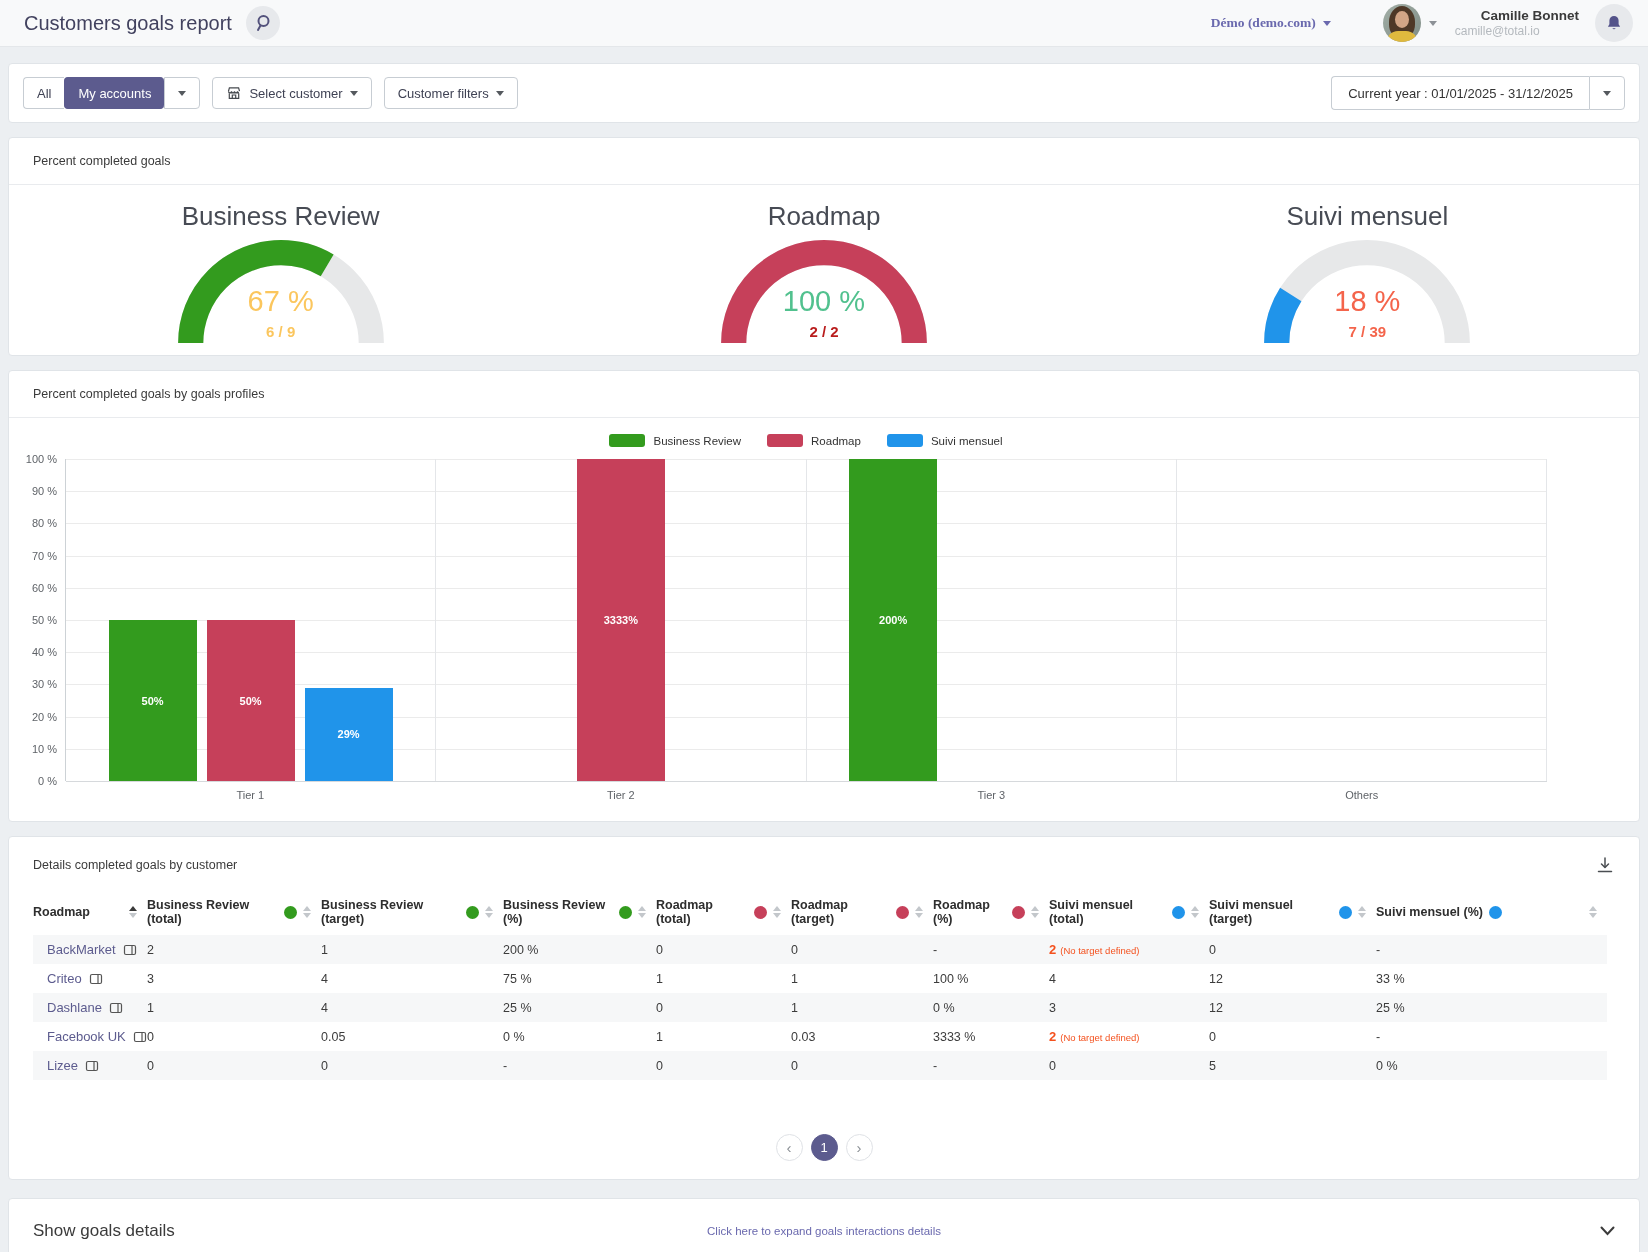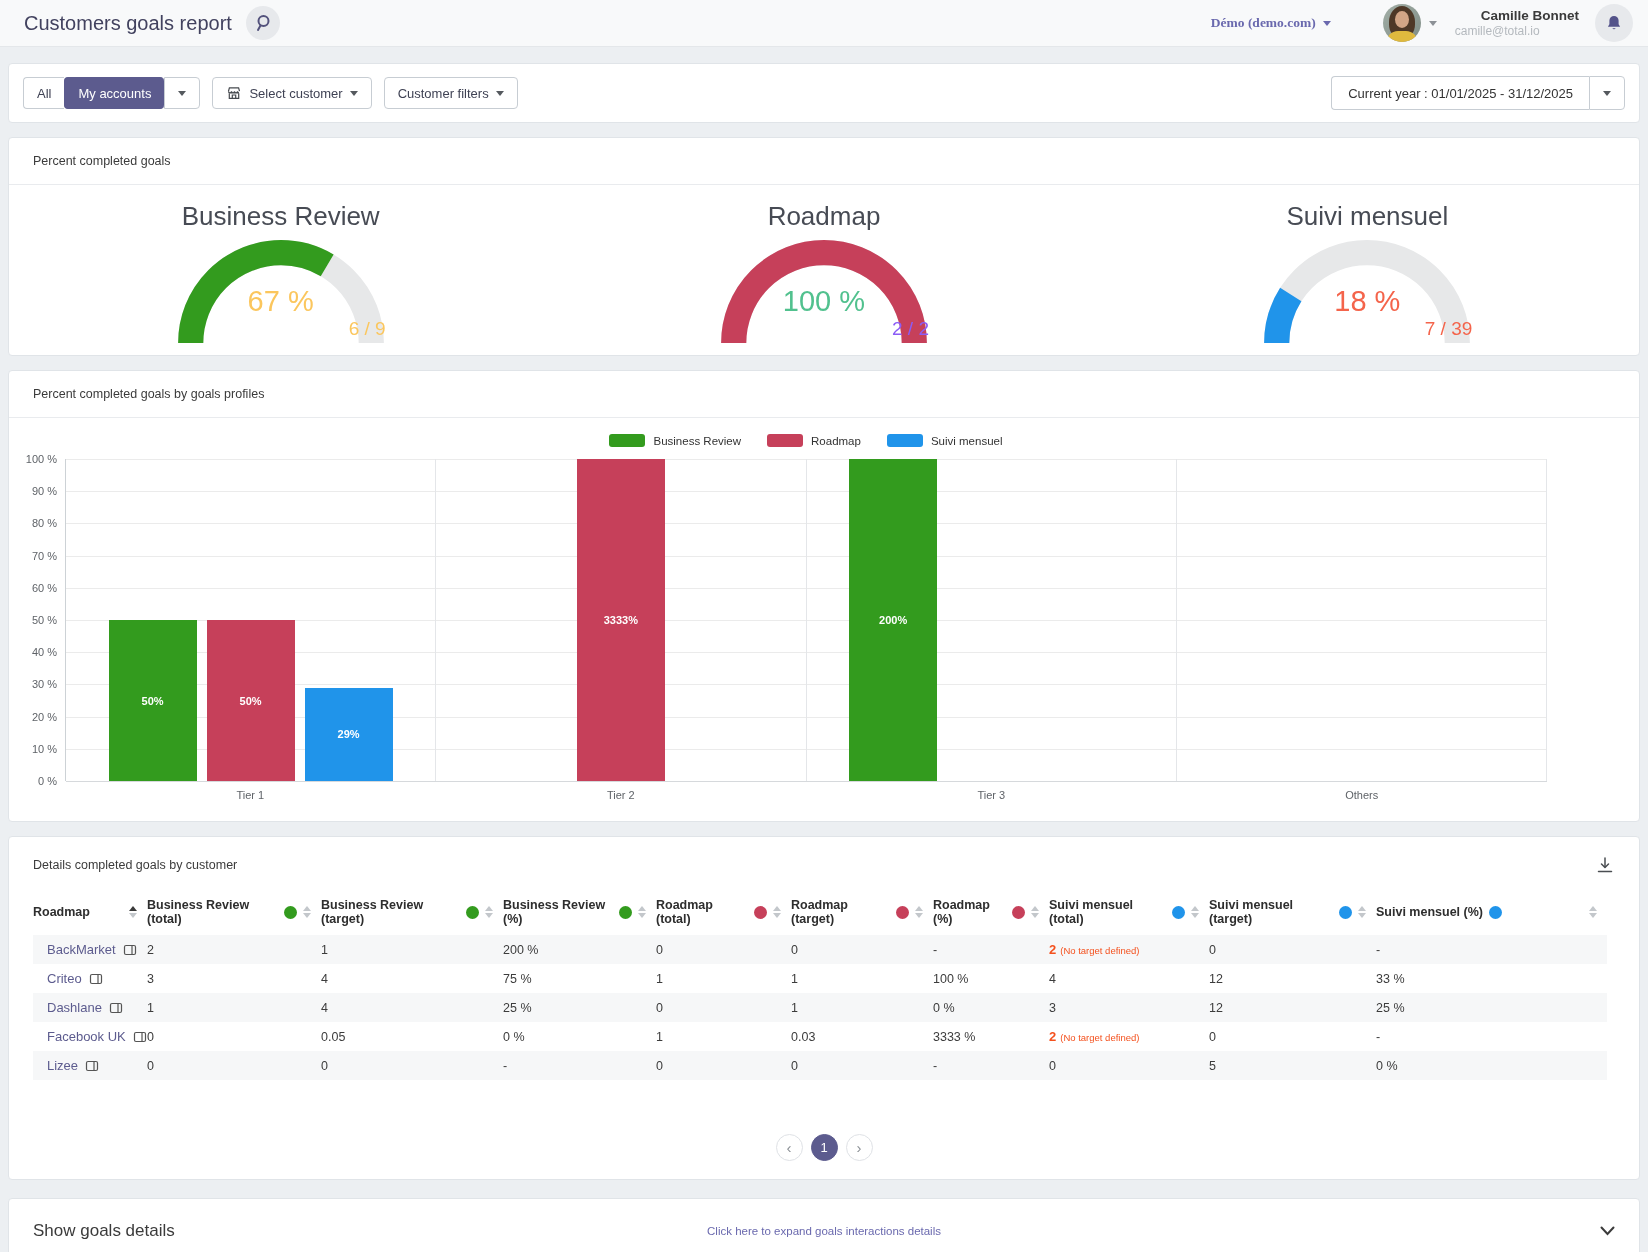--- a/index.html
+++ b/index.html
@@ -42,21 +42,21 @@
   .date-group{margin-left:auto;}
   .date-group .btn{height:34px;}
   .date-main{padding:0 16px;color:#333;}
 
   
   .gauges-row{display:flex;padding:16px 0 12px;}
   .gauge-block{flex:1;display:flex;flex-direction:column;align-items:center;}
   .gauge-title{font-size:26px;color:#474b54;margin-bottom:6px;}
   .gauge-wrap{position:relative;width:210px;height:105px;}
   .gauge-value{position:absolute;left:0;right:0;bottom:25px;text-align:center;font-size:29px;}
-  .gauge-frac{position:absolute;left:0;right:0;bottom:3px;text-align:right;font-size:19px;font-weight:400;}
+  .gauge-frac{position:absolute;left:0;right:0;bottom:3px;text-align:center;font-size:15px;font-weight:700;}
 
   
   .chart-body{padding:16px 0 8px;}
   .legend{display:flex;justify-content:center;align-items:center;gap:26px;margin:0 92px 12px 56px;}
   .legend-item{display:flex;align-items:center;gap:8px;font-size:11.5px;color:#333;cursor:pointer;}
   .legend-swatch{width:36px;height:13px;border-radius:3px;flex:none;}
   .chart-grid{position:relative;margin:0 92px 0 56px;height:322px;border-left:1px solid #cdd2d6;}
   .gridline{position:absolute;left:0;right:0;height:1px;background:#ebebeb;}
   .gridline.zero{background:#d6d9dc;}
   .ytick{position:absolute;right:calc(100% + 9px);transform:translateY(-50%);font-size:11px;color:#5f6368;white-space:nowrap;}
@@ -176,21 +176,21 @@
           <div class="gauge-wrap"><svg width="210" height="105" viewBox="0 0 200 100">
               <path d="M14 100 A86 86 0 0 1 186 100" fill="none" stroke="#e7e8e9" stroke-width="24"></path>
               <path d="M14 100 A86 86 0 0 1 186 100" fill="none" stroke="#339b1e" stroke-width="24" stroke-dasharray="181.0 999"></path>
             </svg><div class="gauge-value" style="color: rgb(251, 198, 93);">67 %</div><div class="gauge-frac" style="color: rgb(251, 198, 93);">6 / 9</div></div>
         </div>
         <div class="gauge-block">
           <div class="gauge-title">Roadmap</div>
           <div class="gauge-wrap"><svg width="210" height="105" viewBox="0 0 200 100">
               <path d="M14 100 A86 86 0 0 1 186 100" fill="none" stroke="#e7e8e9" stroke-width="24"></path>
               <path d="M14 100 A86 86 0 0 1 186 100" fill="none" stroke="#c6405a" stroke-width="24" stroke-dasharray="270.2 999"></path>
-            </svg><div class="gauge-value" style="color: rgb(81, 193, 142);">100 %</div><div class="gauge-frac" style="color: #8b5cf6;">2 / 2</div></div>
+            </svg><div class="gauge-value" style="color: rgb(81, 193, 142);">100 %</div><div class="gauge-frac" style="color: #b91c1c;">2 / 2</div></div>
         </div>
         <div class="gauge-block">
           <div class="gauge-title">Suivi mensuel</div>
           <div class="gauge-wrap"><svg width="210" height="105" viewBox="0 0 200 100">
               <path d="M14 100 A86 86 0 0 1 186 100" fill="none" stroke="#e7e8e9" stroke-width="24"></path>
               <path d="M14 100 A86 86 0 0 1 186 100" fill="none" stroke="#2094ea" stroke-width="24" stroke-dasharray="48.6 999"></path>
             </svg><div class="gauge-value" style="color: rgb(244, 100, 75);">18 %</div><div class="gauge-frac" style="color: rgb(244, 100, 75);">7 / 39</div></div>
         </div>
       </div>
   </div>

